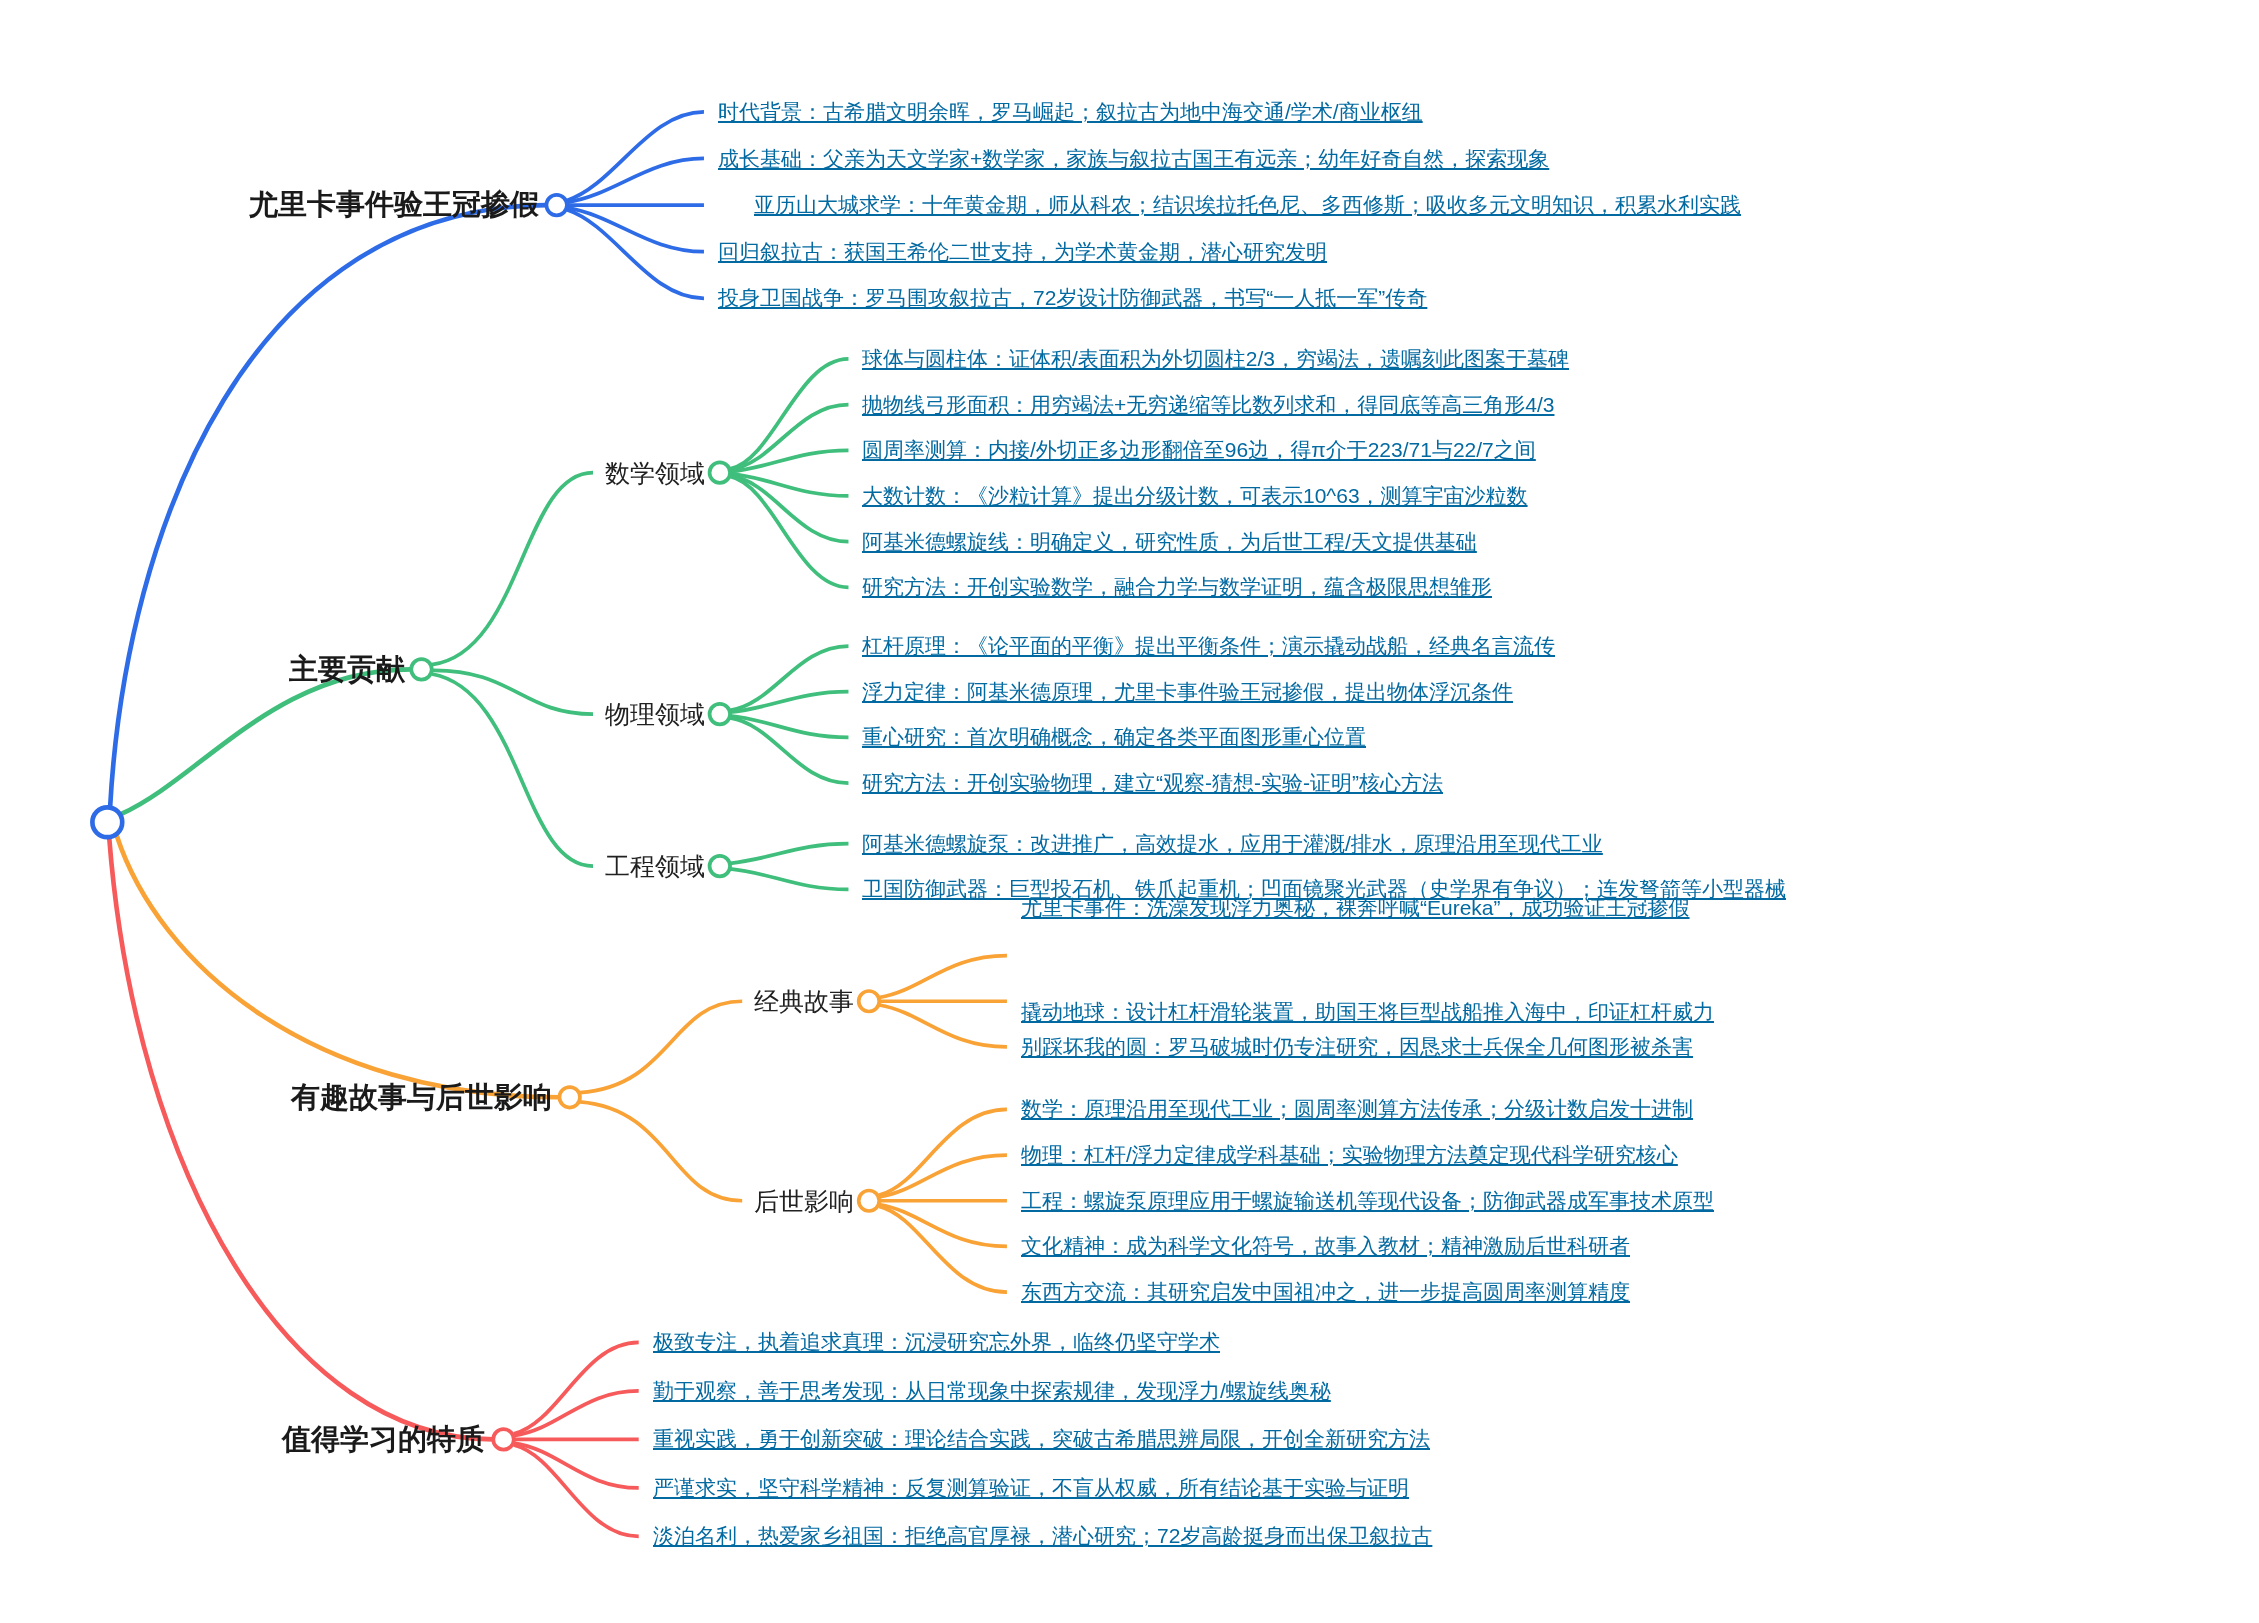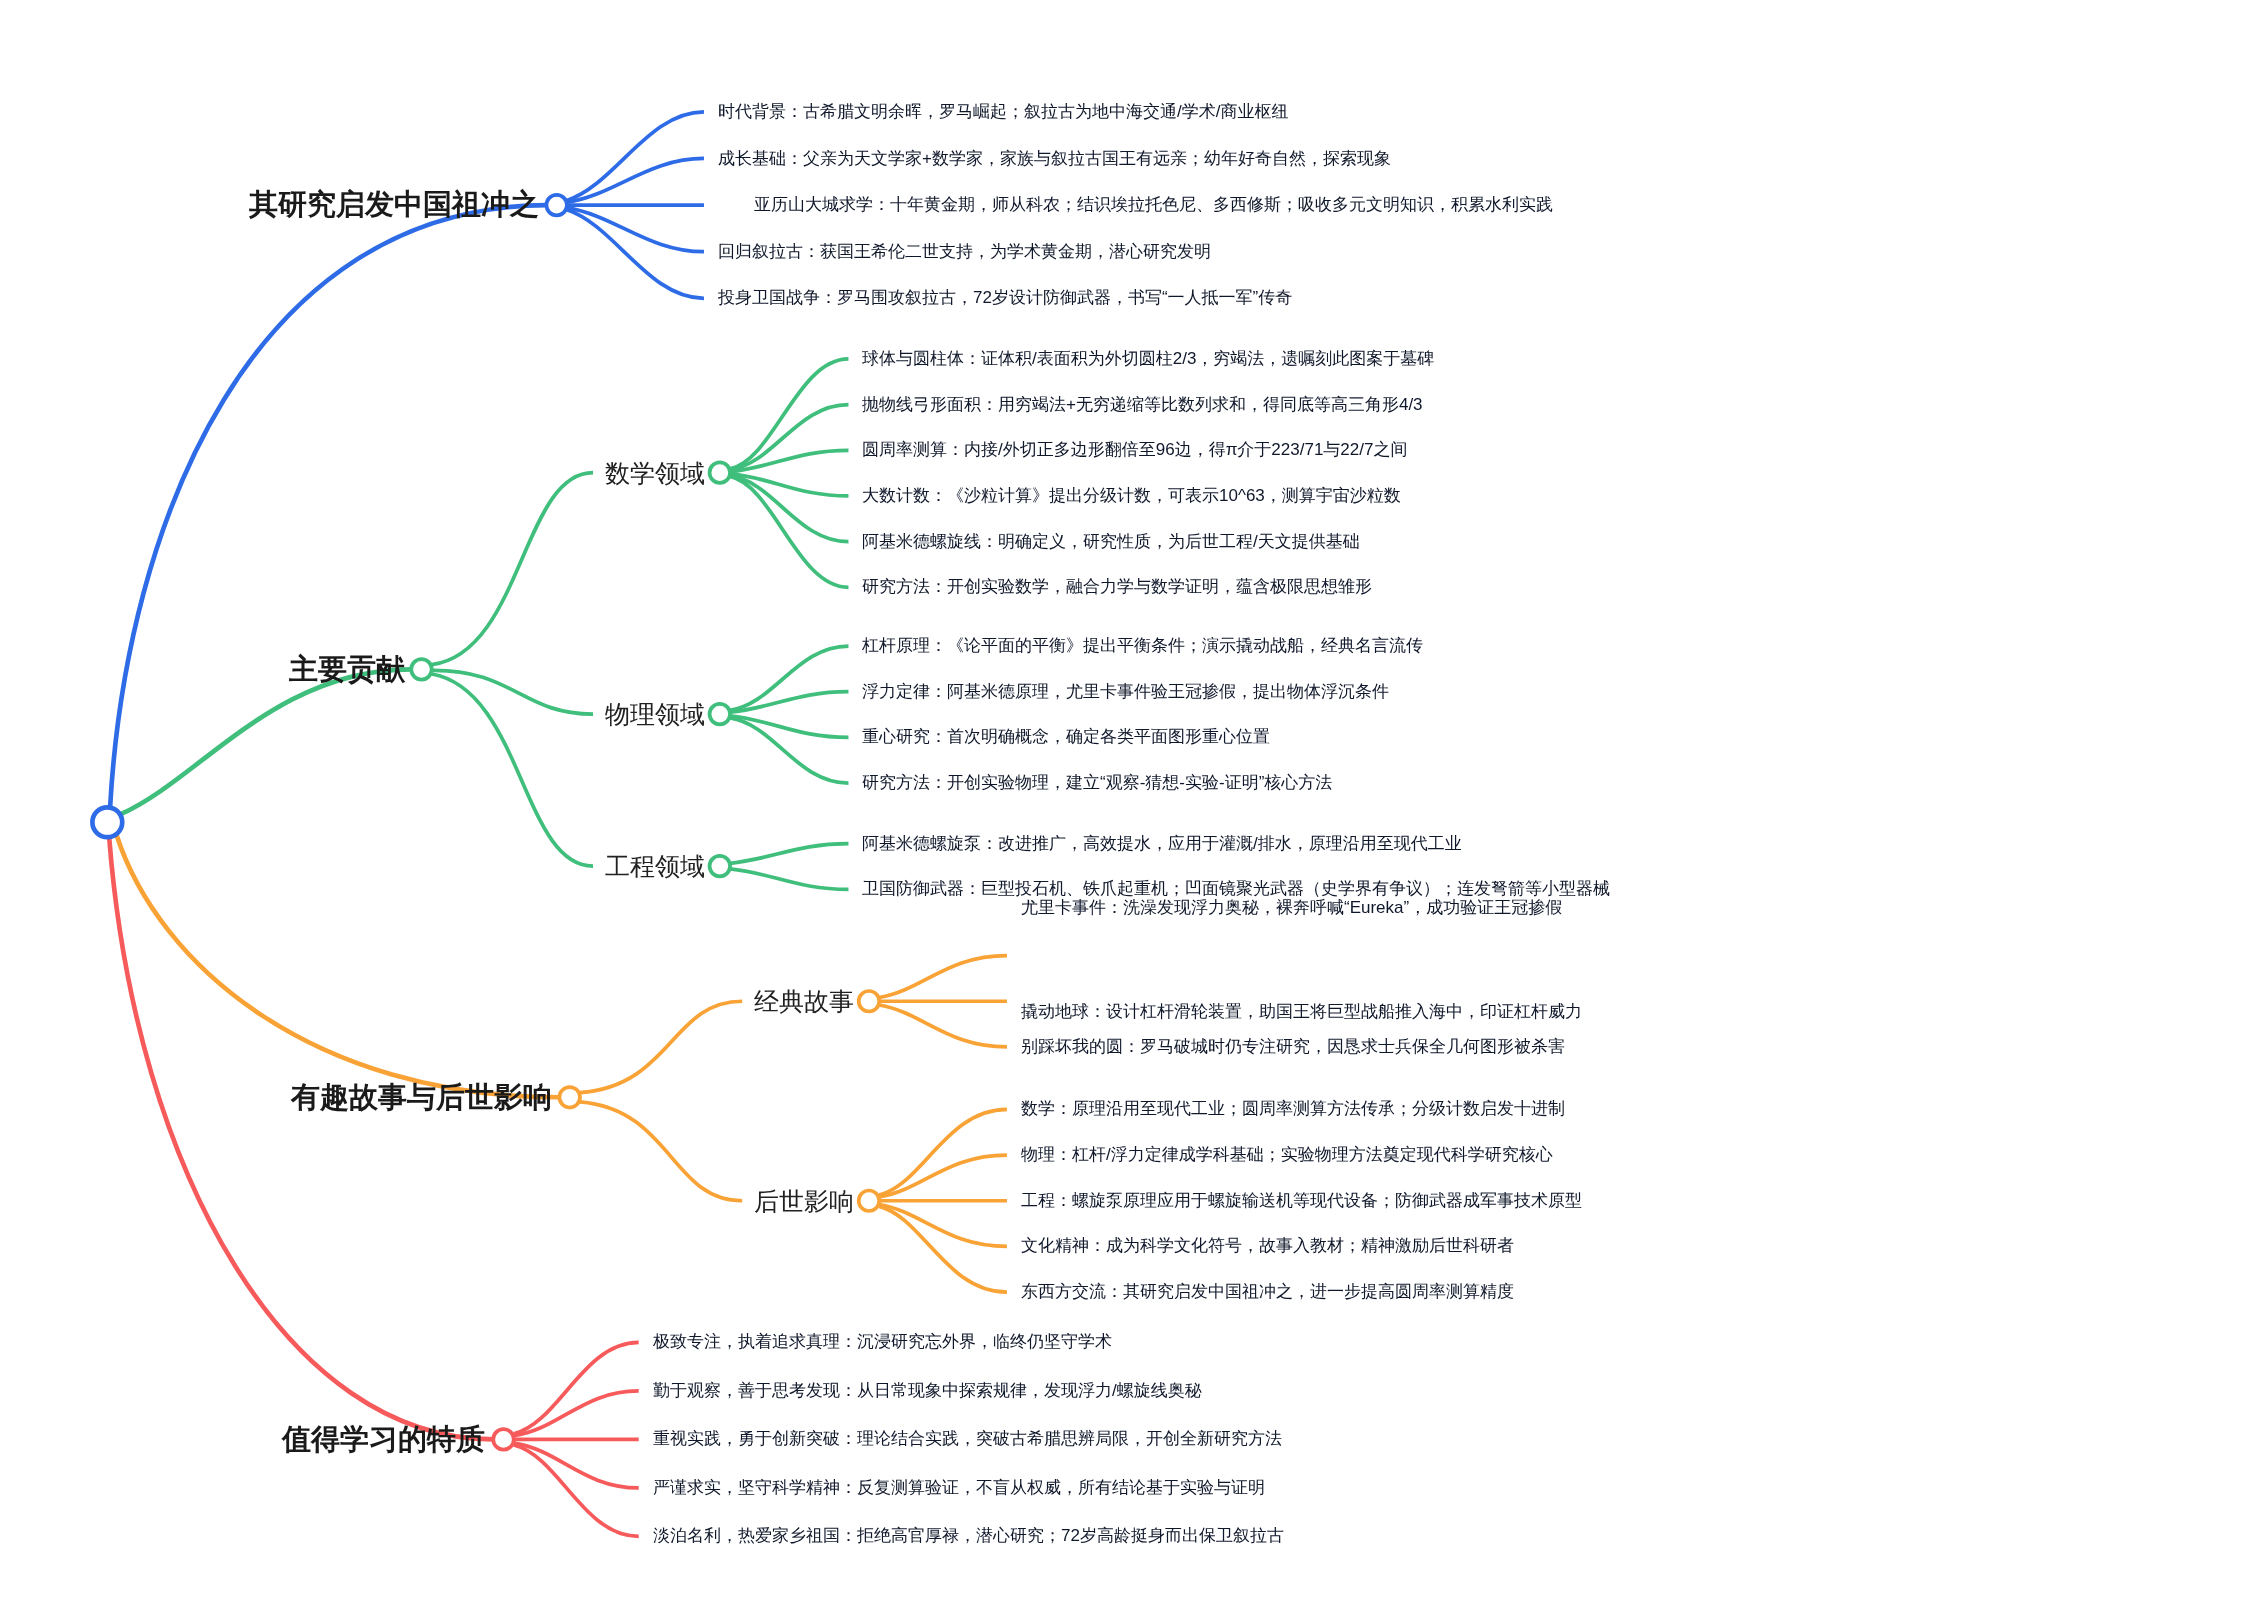--- a/index.html
+++ b/index.html
@@ -1,19 +1,19 @@
 <!DOCTYPE html>
 <html style="font-size:15px"><head>
 <meta charset="utf-8">
 <style>
   html,body{margin:0;padding:0;background:#ffffff;}
   #canvas{position:relative;width:2260px;height:1624px;background:#ffffff;overflow:hidden;
           font-family:"Liberation Sans","DejaVu Sans",sans-serif;color:#212121;}
   #wires{position:absolute;left:0;top:0;width:2260px;height:1624px;}
-  .leaf{position:absolute;font-size:17px;line-height:30px;white-space:nowrap;color:#0f172a;}
+  .leaf{position:absolute;font-size:21px;line-height:30px;white-space:nowrap;color:#0369a1;text-decoration:underline;}
   .sublabel{position:absolute;font-size:25px;line-height:30px;white-space:nowrap;color:#212121;text-align:right;}
   .branchlabel{position:absolute;font-size:29px;line-height:35px;font-weight:bold;white-space:nowrap;color:#1a1a1a;text-align:right;}
 </style>
 </head>
 <body>
 
 <div id="canvas">
 
   <svg id="wires" viewBox="0 0 2424 1742" xmlns="http://www.w3.org/2000/svg">
 
@@ -81,21 +81,21 @@
     <circle cx="452" cy="718" r="11" fill="#ffffff" stroke="#3FBE7C" stroke-width="4"></circle>
     <circle cx="772" cy="507" r="11" fill="#ffffff" stroke="#3FBE7C" stroke-width="4"></circle>
     <circle cx="772" cy="766" r="11" fill="#ffffff" stroke="#3FBE7C" stroke-width="4"></circle>
     <circle cx="772" cy="929" r="11" fill="#ffffff" stroke="#3FBE7C" stroke-width="4"></circle>
     <circle cx="611" cy="1177" r="11" fill="#ffffff" stroke="#F9A235" stroke-width="4"></circle>
     <circle cx="932" cy="1074" r="11" fill="#ffffff" stroke="#F9A235" stroke-width="4"></circle>
     <circle cx="932" cy="1288" r="11" fill="#ffffff" stroke="#F9A235" stroke-width="4"></circle>
     <circle cx="540" cy="1544" r="11" fill="#ffffff" stroke="#F65A5A" stroke-width="4"></circle>
   </svg>
 
-  <div class="branchlabel" style="right:1721px;top:187px;">其研究启发中国祖冲之</div>
+  <div class="branchlabel" style="right:1721px;top:187px;">尤里卡事件验王冠掺假</div>
   <div class="branchlabel" style="right:1855px;top:652px;">主要贡献</div>
   <div class="branchlabel" style="right:1708px;top:1080px;">有趣故事与后世影响</div>
   <div class="branchlabel" style="right:1775px;top:1422px;">值得学习的特质</div>
 
   <div class="sublabel" style="right:1555px;top:458px;">数学领域</div>
   <div class="sublabel" style="right:1555px;top:699px;">物理领域</div>
   <div class="sublabel" style="right:1555px;top:851px;">工程领域</div>
   <div class="sublabel" style="right:1406px;top:986px;">经典故事</div>
   <div class="sublabel" style="right:1406px;top:1186px;">后世影响</div>
 

